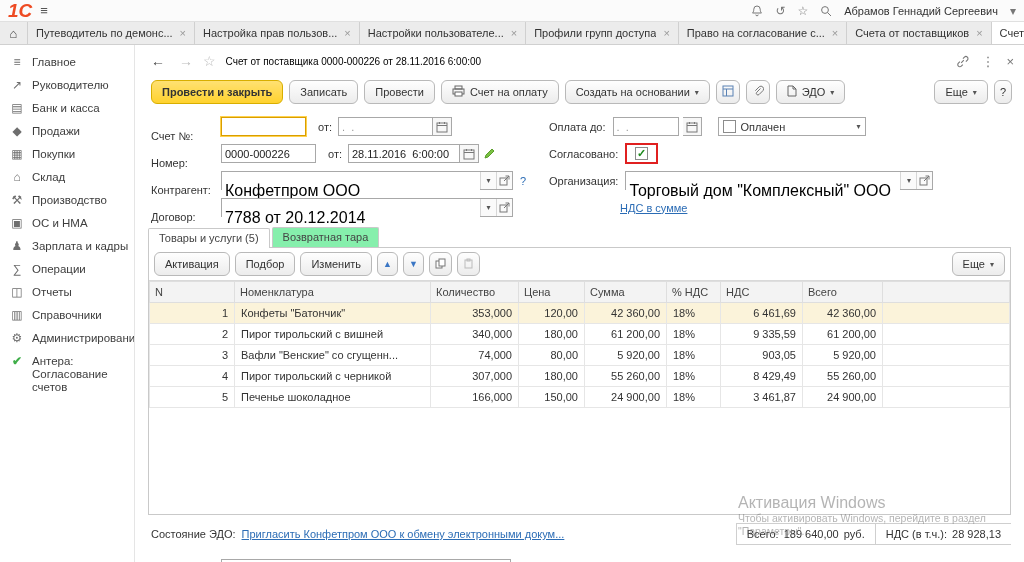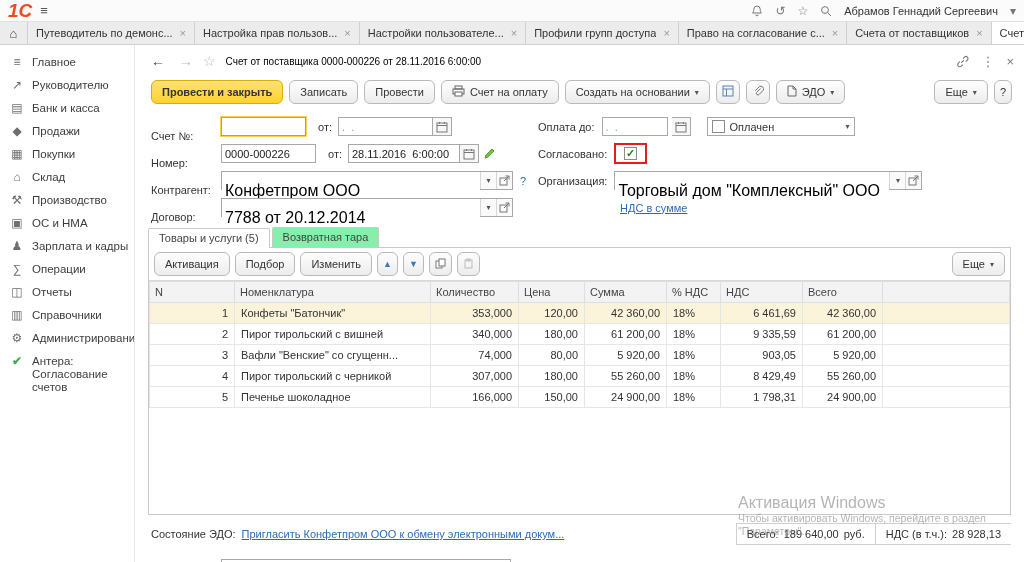--- a/index.html
+++ b/index.html
@@ -47,21 +47,21 @@
   .btn.primary { background:linear-gradient(#ffe173,#ffd22e); border-color:#d8ae00; font-weight:bold; }
   .btn.iconbtn { padding:0 5px; }
   .dd { font-size:8px; color:#555; }
   .tb-sp { margin-left:auto; display:flex; gap:6px; }
 
   
   .form { padding:2px 0 4px 0; }
   .frow { display:flex; align-items:center; height:27px; padding-left:16px; position:relative; }
   .flabel { width:70px; flex:0 0 70px; color:#333;margin-top:18px; }
   .flbl2 { margin:0 6px 0 12px; color:#333; }
-  .rgroup { position:absolute; left:403px; top:0; height:27px; display:flex; align-items:center; gap:4px; }
+  .rgroup { position:absolute; left:414px; top:0; height:27px; display:flex; align-items:center; gap:4px; }
   .rlabel { color:#333; margin-right:3px; }
   .inp { height:19px; border:1px solid #a8a8a8; font-size:11px; padding:0 3px; font-family:inherit; background:#fff; color:#222; }
   .inp::placeholder { color:#999; }
   .req { border:1px solid #d99e00; outline:1px solid #ffd24d; }
   .w85{width:85px}.w95{width:95px}.w112{width:112px}.w66{width:66px}
   .calbtn { width:19px; height:19px; border:1px solid #a8a8a8; border-left:none; background:#f7f7f7; display:inline-flex; align-items:center; justify-content:center; padding:0; cursor:pointer; }
   .greenic { margin-left:4px; display:inline-flex; cursor:pointer; }
   .reffield { display:inline-flex; align-items:center; border:1px solid #a8a8a8; height:19px; background:#fff; }
   .reffield input { border:none; outline:none; height:17px; flex:1; font-size:16px; padding:0 3px; font-family:inherit;margin-top:20px; }
   .refbtn { width:16px; height:17px; border:none; border-left:1px solid #d6d6d6; background:#fafafa; font-size:8px; color:#555; display:flex; align-items:center; justify-content:center; padding:0; cursor:pointer; }
@@ -500,21 +500,21 @@
                 <td class="r">55 260,00</td>
                 <td></td>
               </tr>
               <tr>
                 <td class="r">5</td>
                 <td class="l">Печенье шоколадное</td>
                 <td class="r">166,000</td>
                 <td class="r">150,00</td>
                 <td class="r">24 900,00</td>
                 <td class="l">18%</td>
-                <td class="r">1 798,31</td>
+                <td class="r">3 461,87</td>
                 <td class="r">24 900,00</td>
                 <td></td>
               </tr>
             </tbody>
         </table>
       </div>
     </div>
 
     <div class="footrow">
       <span class="edolabel">Состояние ЭДО:</span>

